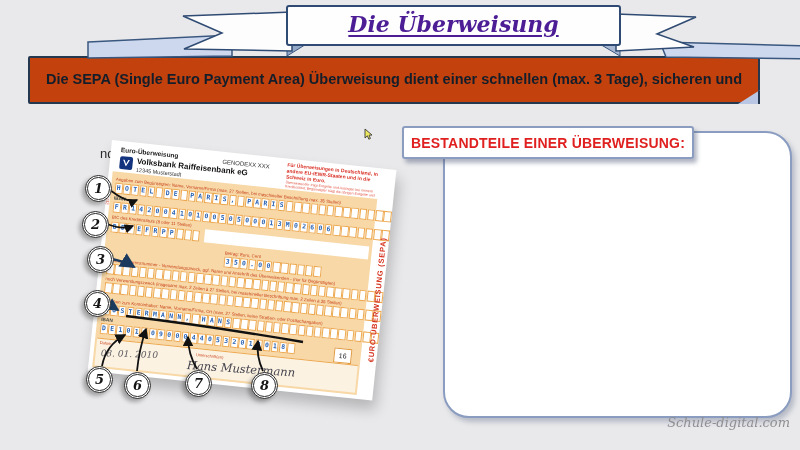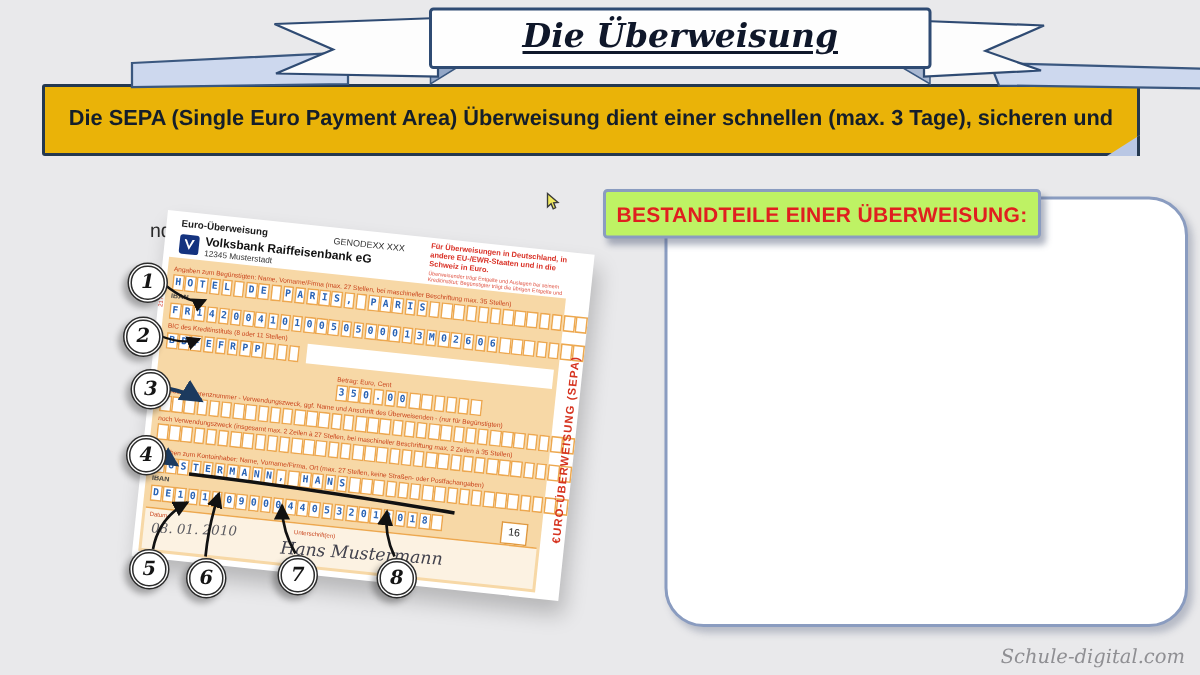--- a/index.html
+++ b/index.html
@@ -3,24 +3,24 @@
 <meta charset="utf-8">
 <style>
   html,body{margin:0;padding:0;}
   body{font-family:"Liberation Sans",sans-serif;}
   .stage{position:relative;width:800px;height:450px;background:#e9e9eb;overflow:hidden;}
 
   
   .ribbon-svg{position:absolute;left:0;top:0;z-index:3;}
   .banner-title{position:absolute;left:287px;top:11px;width:333px;text-align:center;z-index:4;
     font-family:"DejaVu Serif",serif;font-style:italic;font-weight:bold;font-size:22px;
-    color:#0f172a;text-decoration:underline;text-decoration-thickness:2px;text-underline-offset:3px;}
-
-  
-  .intro-box{position:absolute;left:28px;top:56px;width:728px;height:44px;background:#eab308;
+    color:#4c1d95;text-decoration:underline;text-decoration-thickness:2px;text-underline-offset:3px;}
+
+  
+  .intro-box{position:absolute;left:28px;top:56px;width:728px;height:44px;background:#c2410c;
     border:2px solid #24384f;border-radius:2px;z-index:2;
     display:flex;flex-direction:column;justify-content:center;align-items:center;}
   .intro-line{font-size:14.5px;font-weight:600;color:#141e2b;line-height:1.45;white-space:nowrap;}
   .corner-fold{position:absolute;right:-2px;bottom:-2px;width:20px;height:14px;background:#b9c7e4;
     clip-path:polygon(0 100%,100% 0,100% 100%);border-right:2px solid #24384f;}
 
   
   .paper{position:absolute;left:112px;top:140px;width:286px;height:232px;background:#ffffff;
     transform:rotate(6deg);transform-origin:top left;z-index:1;
     box-shadow:4px 9px 14px rgba(0,0,0,.22);}
@@ -72,26 +72,26 @@
     display:flex;align-items:center;justify-content:center;}
   .callout::before{content:"";position:absolute;inset:1.3px;border:1.1px solid #2c2c2c;border-radius:50%;}
   .callout span{font-family:"DejaVu Serif",serif;font-weight:bold;font-style:italic;font-size:13px;
     color:#151515;position:relative;}
   .annot-svg{position:absolute;left:0;top:0;z-index:4;pointer-events:none;}
   .cursor-svg{position:absolute;left:364px;top:128px;z-index:6;}
 
   
   .panel{position:absolute;left:443px;top:131px;width:345px;height:283px;background:#ffffff;
     border:2px solid #8a9cc0;border-radius:26px;z-index:2;box-shadow:3px 4px 5px rgba(90,100,130,.35);}
-  .panel-header{position:absolute;left:402px;top:126px;width:288px;height:29px;background:#bef264;
+  .panel-header{position:absolute;left:402px;top:126px;width:288px;height:29px;background:#ffffff;
     border:2px solid #8a9cc0;border-radius:3px;z-index:3;box-shadow:3px 4px 4px rgba(80,90,120,.45);
     display:flex;align-items:center;justify-content:center;
     font-weight:bold;font-size:14px;letter-spacing:0.2px;color:#e01f1f;}
 
-  .watermark{position:absolute;right:10px;bottom:4px;font-family:"DejaVu Serif",serif;
+  .watermark{position:absolute;right:10px;bottom:20px;font-family:"DejaVu Serif",serif;
     font-style:italic;font-size:13px;color:#8f8f93;z-index:3;}
 </style>
 </head>
 <body>
 
 <div class="stage">
 
   <svg class="ribbon-svg" width="820" height="64">
     <polygon points="88,42 232,35 232,56 88,58" fill="#cdd8ee" stroke="#3a577f" stroke-width="1.5"></polygon>
     <polygon points="660,42 812,46 812,59 666,57" fill="#cdd8ee" stroke="#3a577f" stroke-width="1.5"></polygon>

